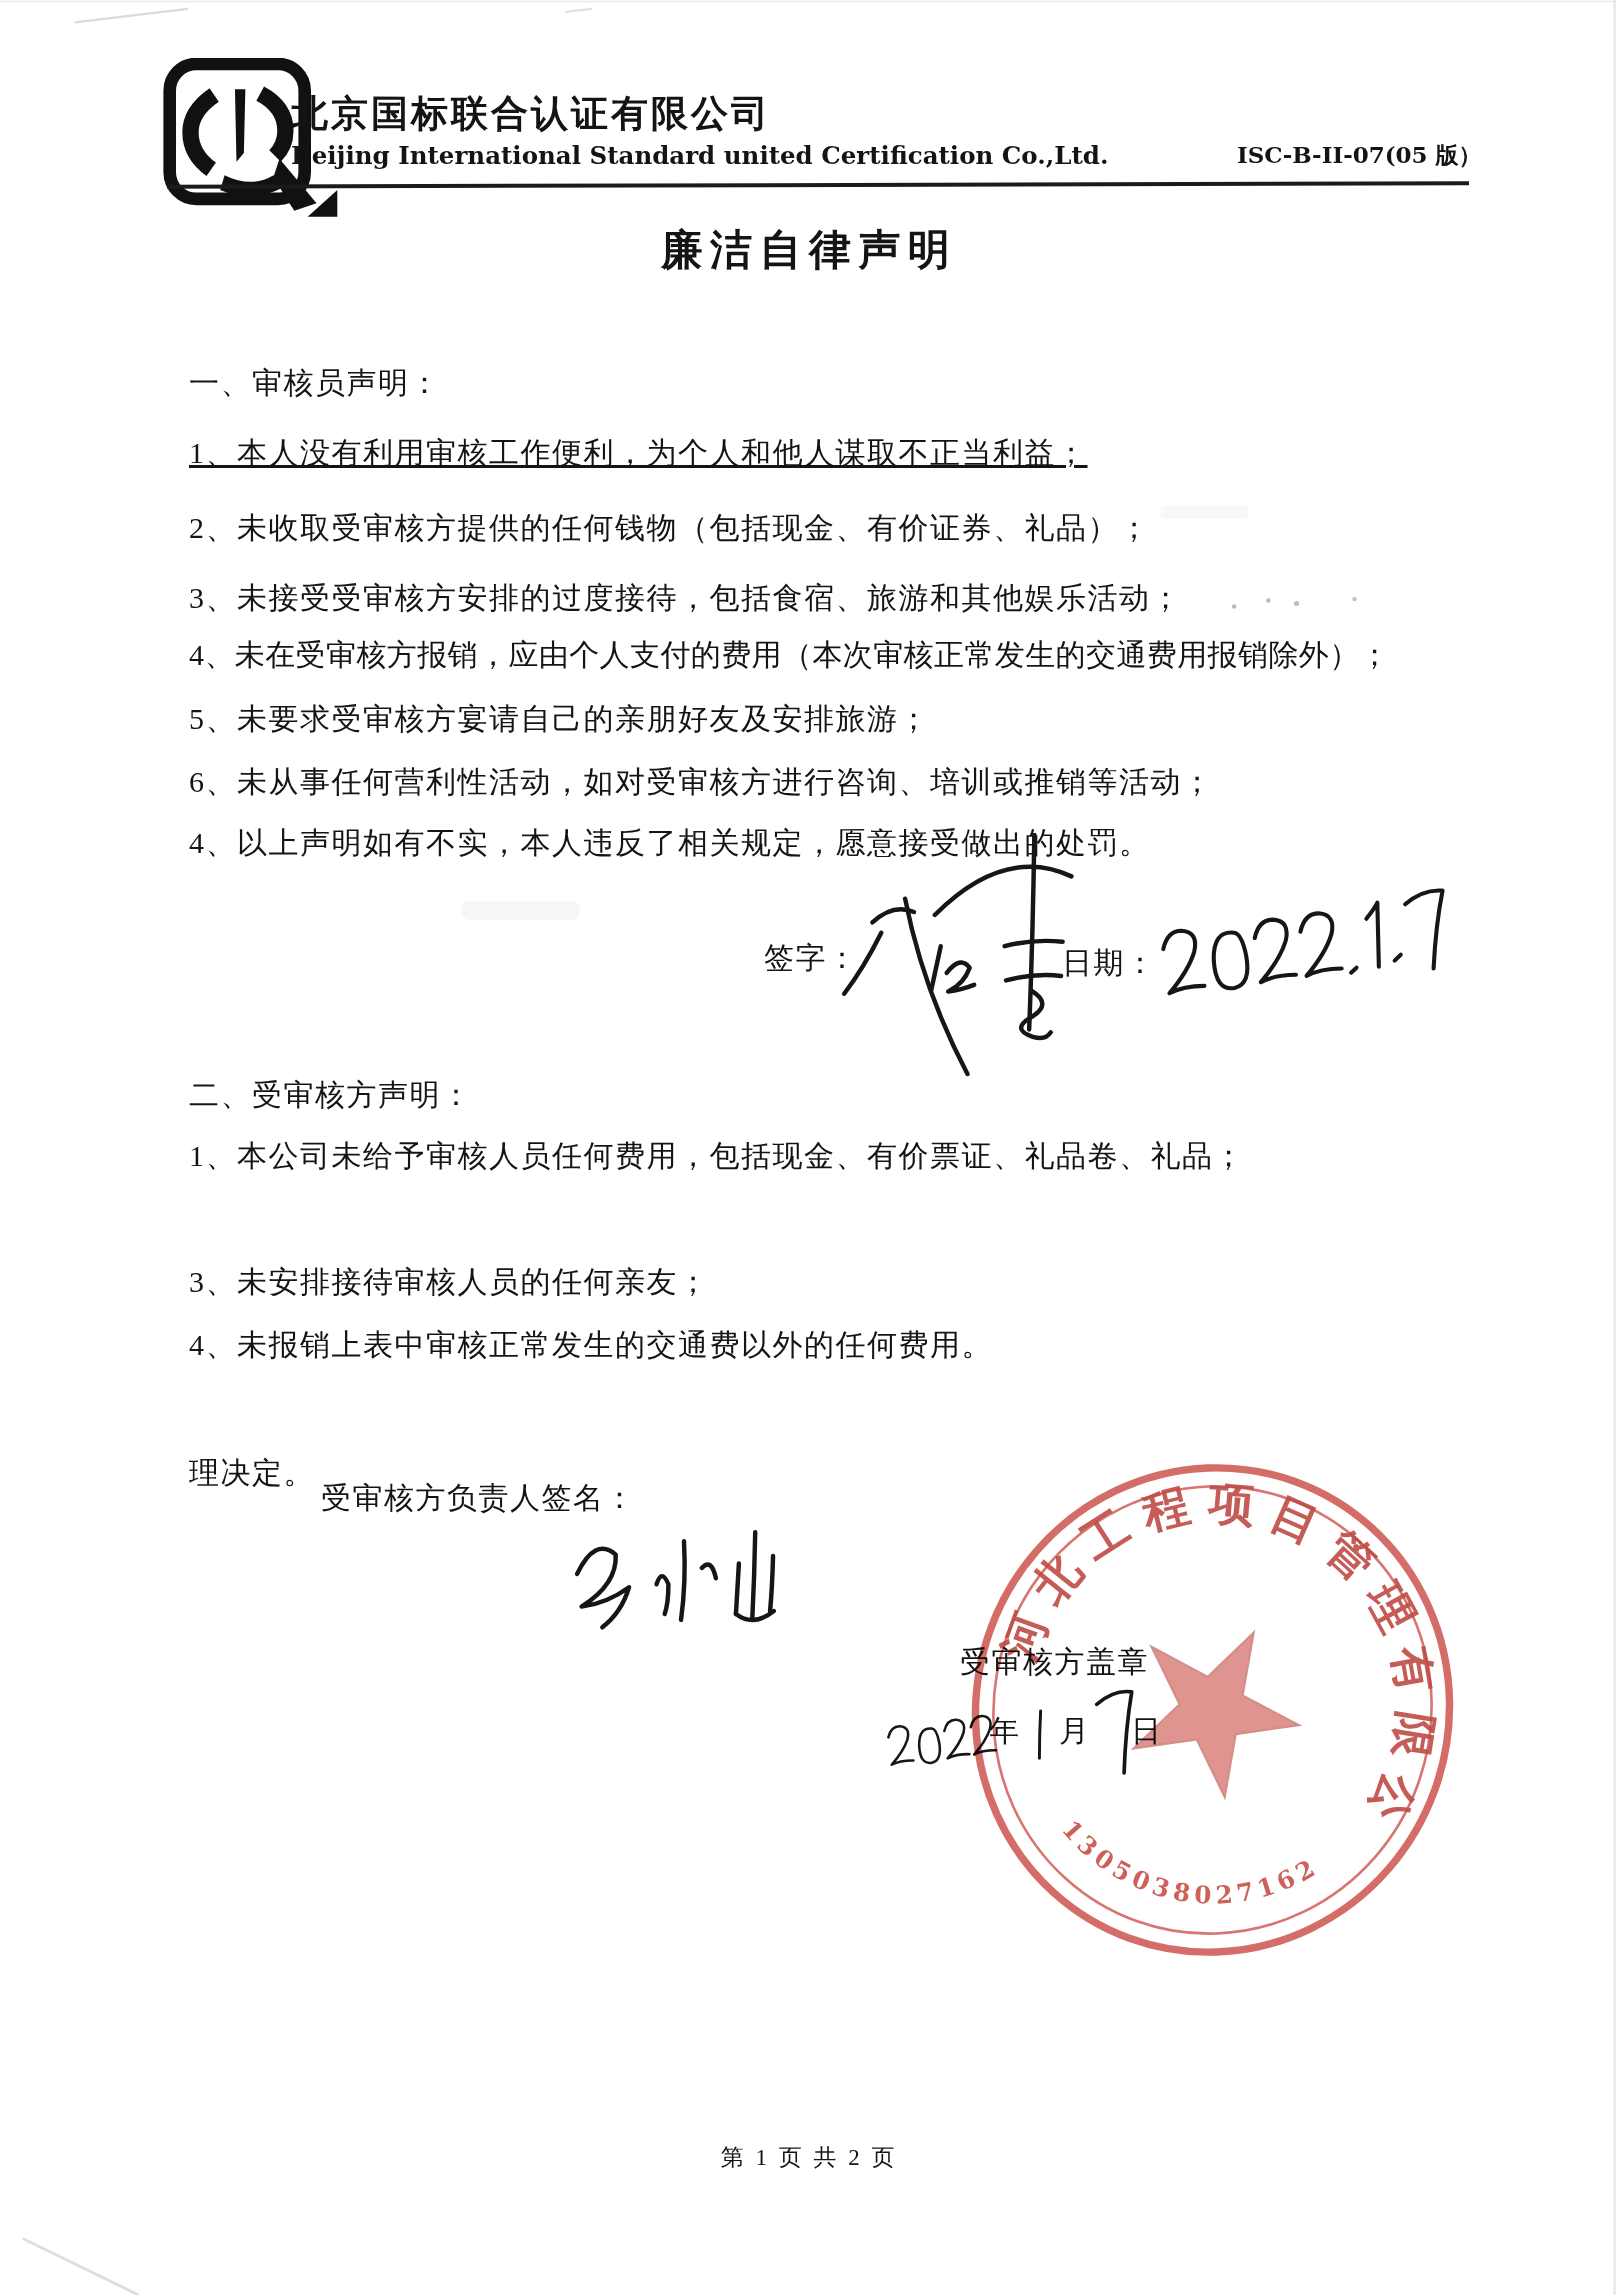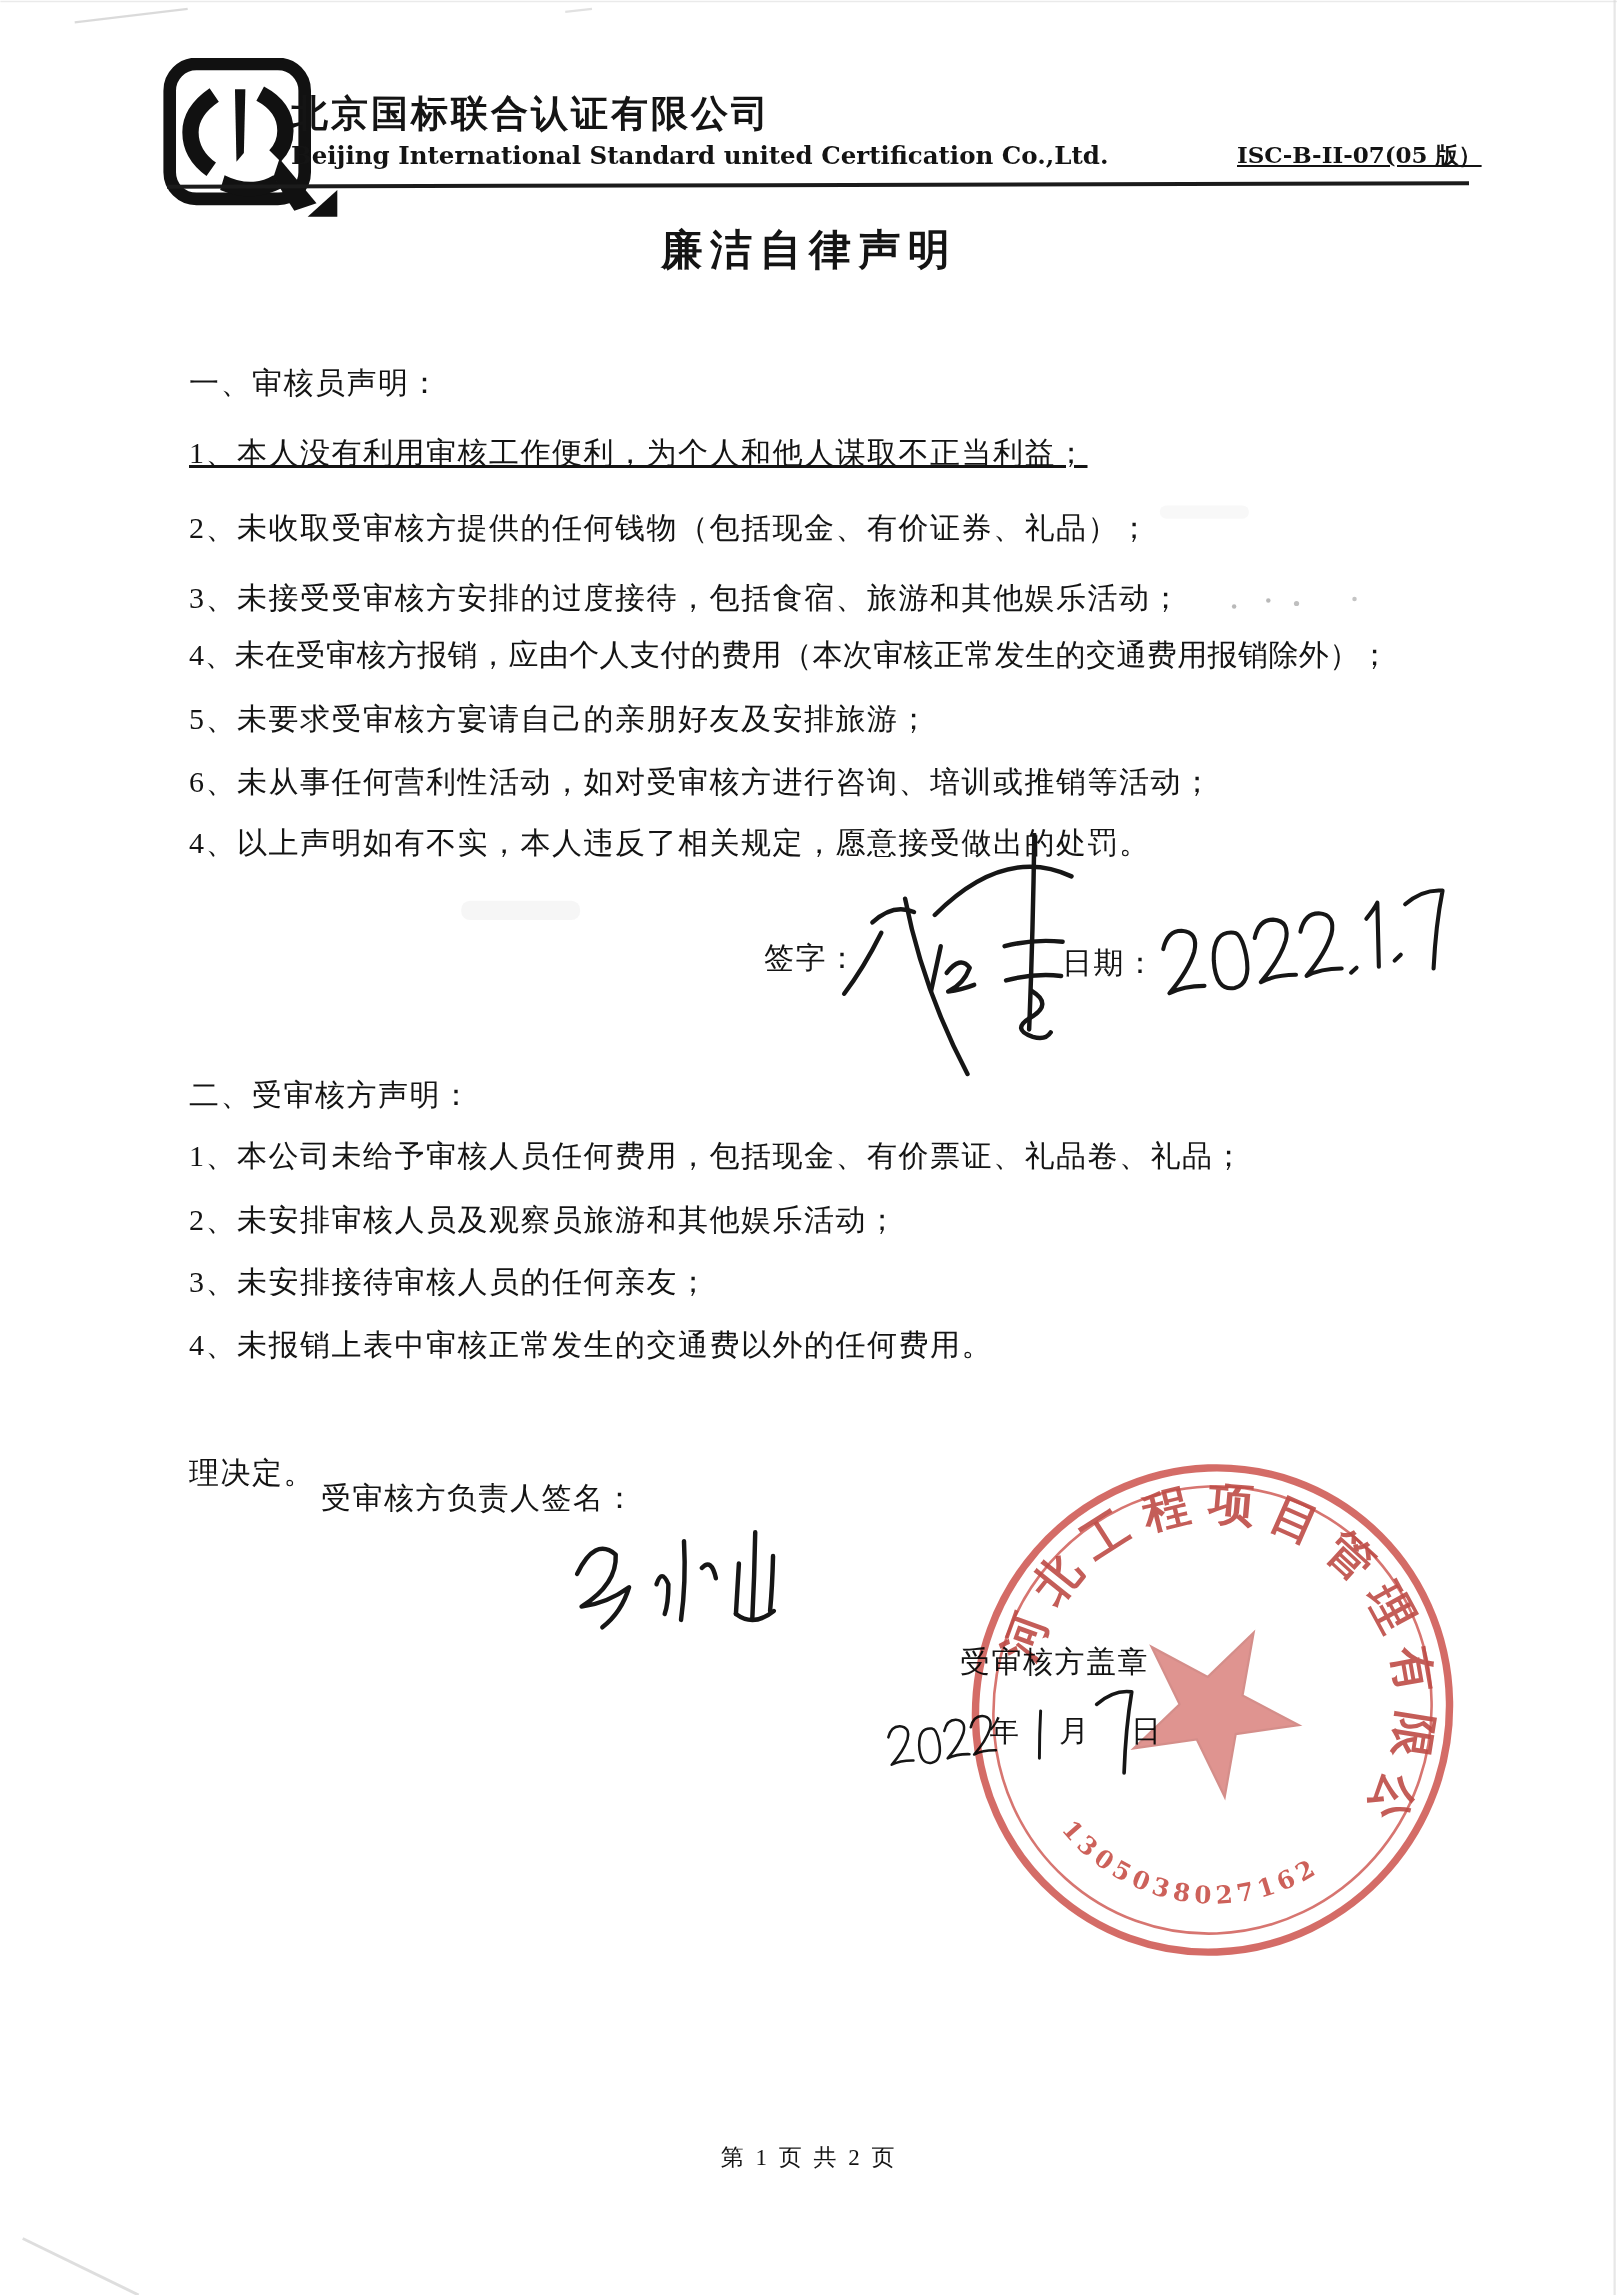--- a/index.html
+++ b/index.html
@@ -32,21 +32,21 @@
     <path d="M70,50 Q38,72 38,100 Q38,130 66,150" fill="none" stroke="#111" stroke-width="22"></path>
     <path d="M98,42 L112,42 L110,128 L100,140 Z" fill="#111"></path>
     <path d="M132,48 Q166,66 166,98 Q166,118 152,132" fill="none" stroke="#111" stroke-width="22"></path>
     <path d="M84,158 Q120,176 150,158 L160,176 Q120,196 78,178 Z" fill="#111"></path>
     <path d="M158,136 L208,196 L178,206 Q160,178 150,160 Z" fill="#111"></path>
     <path d="M196,214 L236,178 L236,214 Z" fill="#111"></path>
   </svg>
 
   <div class="abs hdr-en" style="left:291px;top:141px;">Beijing International Standard united Certification Co.,Ltd.</div>
   <div class="abs cn hdr-cn" style="left:291px;top:89px;">北京国标联合认证有限公司</div>
-  <div class="abs hdr-code" style="left:1237px;top:140px;text-decoration:underline;">ISC-B-II-07(05 版）</div>
+  <div class="abs hdr-code" style="left:1237px;top:140px;">ISC-B-II-07(05 版）</div>
 
   <div class="rule" style="left:167px;top:183px;width:1302px;height:3.7px;"></div>
 
   <h1 class="doc-title cn" style="top:222px;margin:0;">廉洁自律声明</h1>
 
   <div class="abs cn sec-head" style="left:189px;top:363px;">一、审核员声明：</div>
 
   <div class="abs cn body-line" style="left:189px;top:433px;text-decoration:underline;">1、本人没有利用审核工作便利，为个人和他人谋取不正当利益；</div>
   <div class="abs cn body-line" style="left:189px;top:508px;">2、未收取受审核方提供的任何钱物（包括现金、有价证券、礼品）；</div>
   <div class="abs cn body-line" style="left:189px;top:578px;">3、未接受受审核方安排的过度接待，包括食宿、旅游和其他娱乐活动；</div>
@@ -83,21 +83,20 @@
       <path d="M258,122 L266,116"></path>
       <path transform="translate(272,26)" d="M14,26 Q26,14 31,6 L24,92"></path>
       <path d="M318,112 L327,105"></path>
       <path transform="translate(336,12)" d="M4,26 Q30,8 56,13 Q42,58 33,116"></path>
     </g>
   </svg>
 
   <div class="abs cn sec-head" style="left:189px;top:1075px;">二、受审核方声明：</div>
 
   <div class="abs cn body-line" style="left:189px;top:1136px;">1、本公司未给予审核人员任何费用，包括现金、有价票证、礼品卷、礼品；</div>
-  <div class="abs cn body-line" style="left:189px;top:1200px;">2、未安排审核人员及观察员旅游和其他娱乐活动；</div>
   <div class="abs cn body-line" style="left:189px;top:1262px;">3、未安排接待审核人员的任何亲友；</div>
   <div class="abs cn body-line" style="left:189px;top:1325px;">4、未报销上表中审核正常发生的交通费以外的任何费用。</div>
 
   <div class="abs cn body-line" style="left:189px;top:1453px;">理决定。</div>
 
   <div class="abs cn label" style="left:281px;top:1478px;margin-left:40px;">受审核方负责人签名：</div>
 
   <svg class="abs" style="left:556px;top:1516px;" width="253" height="141" viewBox="0 0 340 190">
     <g class="ink" stroke-width="6">
       <path d="M28,78 Q52,28 80,52 Q82,92 34,122 Q68,118 98,96 Q88,130 62,150"></path>

